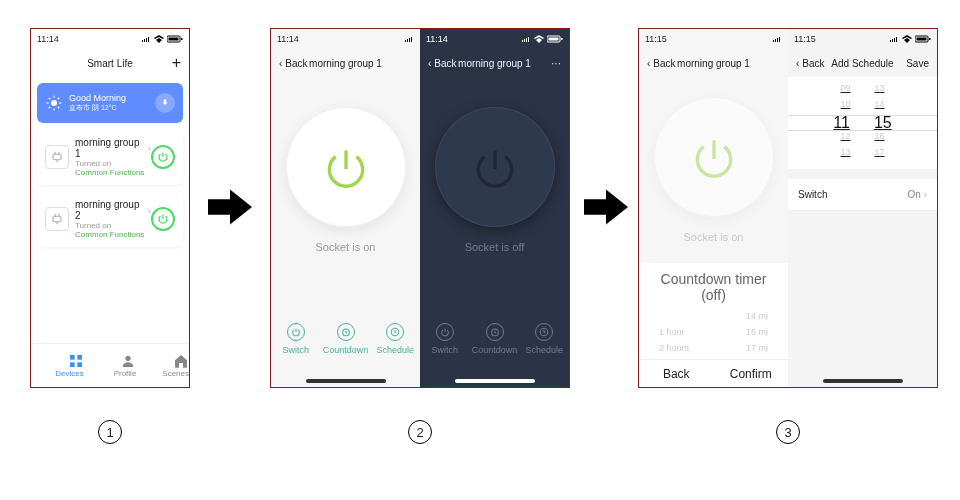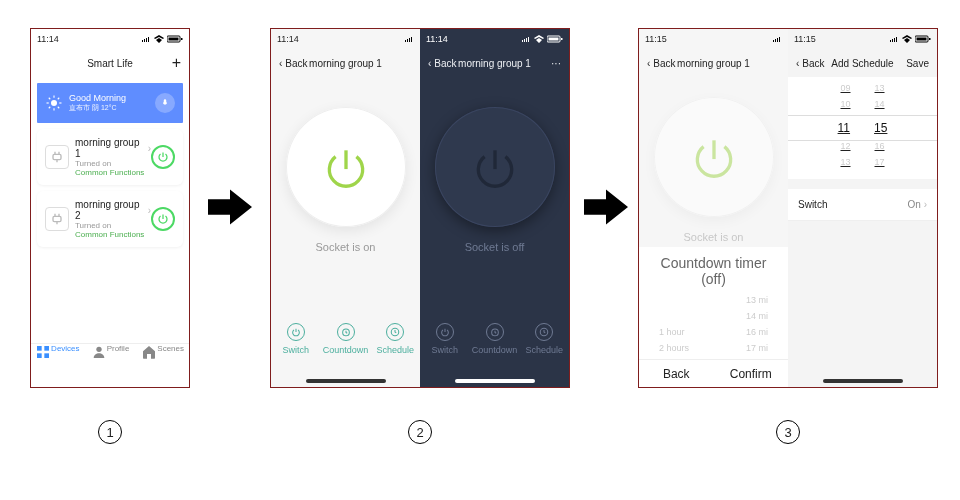--- a/index.html
+++ b/index.html
@@ -14,34 +14,34 @@
   .sb-dark { color:#fff; }
 
   .navbar { height:28px; display:flex; align-items:center; justify-content:space-between; padding:0 8px; font-size:10px; }
   .navbar .title { position:absolute; left:0; right:0; text-align:center; font-weight:500; pointer-events:none; }
   .navbar .left, .navbar .right { position:relative; z-index:1; display:flex; align-items:center; gap:3px; }
 
   .dark { background:#2b3447; color:#eef0f4; }
   .dark .navbar { color:#eef0f4; }
 
   
-  .p1-banner { margin:6px; height:40px; border-radius:1px; background:#5f8dff; color:#fff; display:flex; align-items:center; padding:0 8px; justify-content:space-between; }
+  .p1-banner { margin:6px; height:40px; border-radius:6px; background:#5f8dff; color:#fff; display:flex; align-items:center; padding:0 8px; justify-content:space-between; }
   .p1-banner .ic { width:18px; height:18px; }
   .p1-banner .txt { flex:1; margin-left:6px; font-size:9px; line-height:1.2; }
   .p1-banner .mic { width:20px; height:20px; border-radius:50%; background:rgba(255,255,255,.25); display:flex; align-items:center; justify-content:center; }
   .dev-card { margin:6px; border-radius:6px; background:#fff; box-shadow:0 1px 3px rgba(0,0,0,.06); display:flex; align-items:center; padding:8px; }
   .plug { width:24px; height:24px; border:1px solid #ddd; border-radius:4px; display:flex; align-items:center; justify-content:center; color:#bbb; }
   .dev-mid { flex:1; margin-left:6px; }
   .dev-mid .nm { font-size:10px; display:flex; align-items:center; gap:3px; }
   .dev-mid .st { font-size:8px; color:#999; }
   .dev-mid .cf { font-size:8px; color:#4caf50; }
   .pwr-ring { width:24px; height:24px; border:2px solid #4cd964; border-radius:50%; display:flex; align-items:center; justify-content:center; color:#4cd964; }
 
   .tabbar { position:absolute; bottom:0; left:0; right:0; height:44px; background:#fff; border-top:1px solid #eee; display:flex; }
-  .tabbar .tab { flex:1; display:flex; flex-direction:row; align-items:flex-start; justify-content:center; font-size:8px; color:#888; }
+  .tabbar .tab { flex:1; display:flex; flex-direction:column; align-items:flex-end; justify-content:center; font-size:8px; color:#888; }
   .tabbar .tab.active { color:#3a8fff; }
   .tabbar .ic { width:16px; height:16px; }
 
   
   .bigpwr { width:120px; height:120px; border-radius:50%; margin:30px auto 14px; position:relative; display:flex; align-items:center; justify-content:center; }
   .bigpwr.l { background:#fff; box-shadow:0 4px 14px rgba(0,0,0,.08), inset 0 0 0 1px #eee; }
   .bigpwr.d { background:#2f394e; box-shadow:0 4px 14px rgba(0,0,0,.4), inset 0 0 0 1px #3a4560; }
   .pwr-glyph { width:50px; height:50px; }
   .sock-status { text-align:center; font-size:11px; color:#999; }
   .sock-status.d { color:#6f7a93; }
@@ -56,21 +56,21 @@
   
   .split { position:absolute; top:0; bottom:0; width:50%; overflow:hidden; }
   .split.a { left:0; background:#f6f6f6; }
   .split.b { right:0; }
 
   
   .p3b-row { height:32px; background:#fff; border-bottom:1px solid #efefef; display:flex; align-items:center; padding:0 10px; justify-content:space-between; font-size:10px; }
   .chv { color:#bbb; }
   .wheel { background:#fff; text-align:center; padding:6px 0;text-decoration:underline; }
   .wheel .r { height:16px; font-size:9px; color:#ccc; display:flex; justify-content:center; gap:24px; }
-  .wheel .r.sel { color:#111; font-size:12px; border-top:1px solid #ddd; border-bottom:1px solid #ddd; height:26px; align-items:center; }
+  .wheel .r.sel { color:#111; font-size:16px; border-top:1px solid #ddd; border-bottom:1px solid #ddd; height:16px; align-items:center; }
   .p3a-sheet { position:absolute; left:0; right:0; bottom:0; background:#fff; }
   .p3a-title { text-align:center; padding:8px; font-size:14px; color:#666; }
   .p3a-wheel .r { height:16px; font-size:9px; color:#ccc; display:flex; padding:0 20px; justify-content:space-between;}
   .p3a-wheel .r.sel { color:#111; }
   .p3a-actions { height:28px; border-top:1px solid #eee; display:flex; }
   .p3a-actions div { flex:1; display:flex; align-items:center; justify-content:center; font-size:12px; }
 
   .arrow-shape { position:absolute; width:44px; height:44px; }
 
   .step-badge { position:absolute; width:24px; height:24px; border:1.5px solid #000; border-radius:50%; display:flex; align-items:center; justify-content:center; font-size:13px; font-weight:500; }
@@ -364,24 +364,20 @@
               <path d="M7 7a8 8 0 1010 0"></path>
             </svg>
       </div>
       <div class="sock-status">Socket is on</div>
     </div>
     <div class="p3a-sheet">
       <div class="p3a-title">Countdown timer (off)</div>
       <div class="p3a-wheel">
         <div class="r">
               <span></span>
-              <span>13 mi</span>
-            </div>
-        <div class="r">
-              <span></span>
               <span>14 mi</span>
             </div>
         <div class="r">
               <span>1 hour</span>
               <span>16 mi</span>
             </div>
         <div class="r">
               <span>2 hours</span>
               <span>17 mi</span>
             </div>

